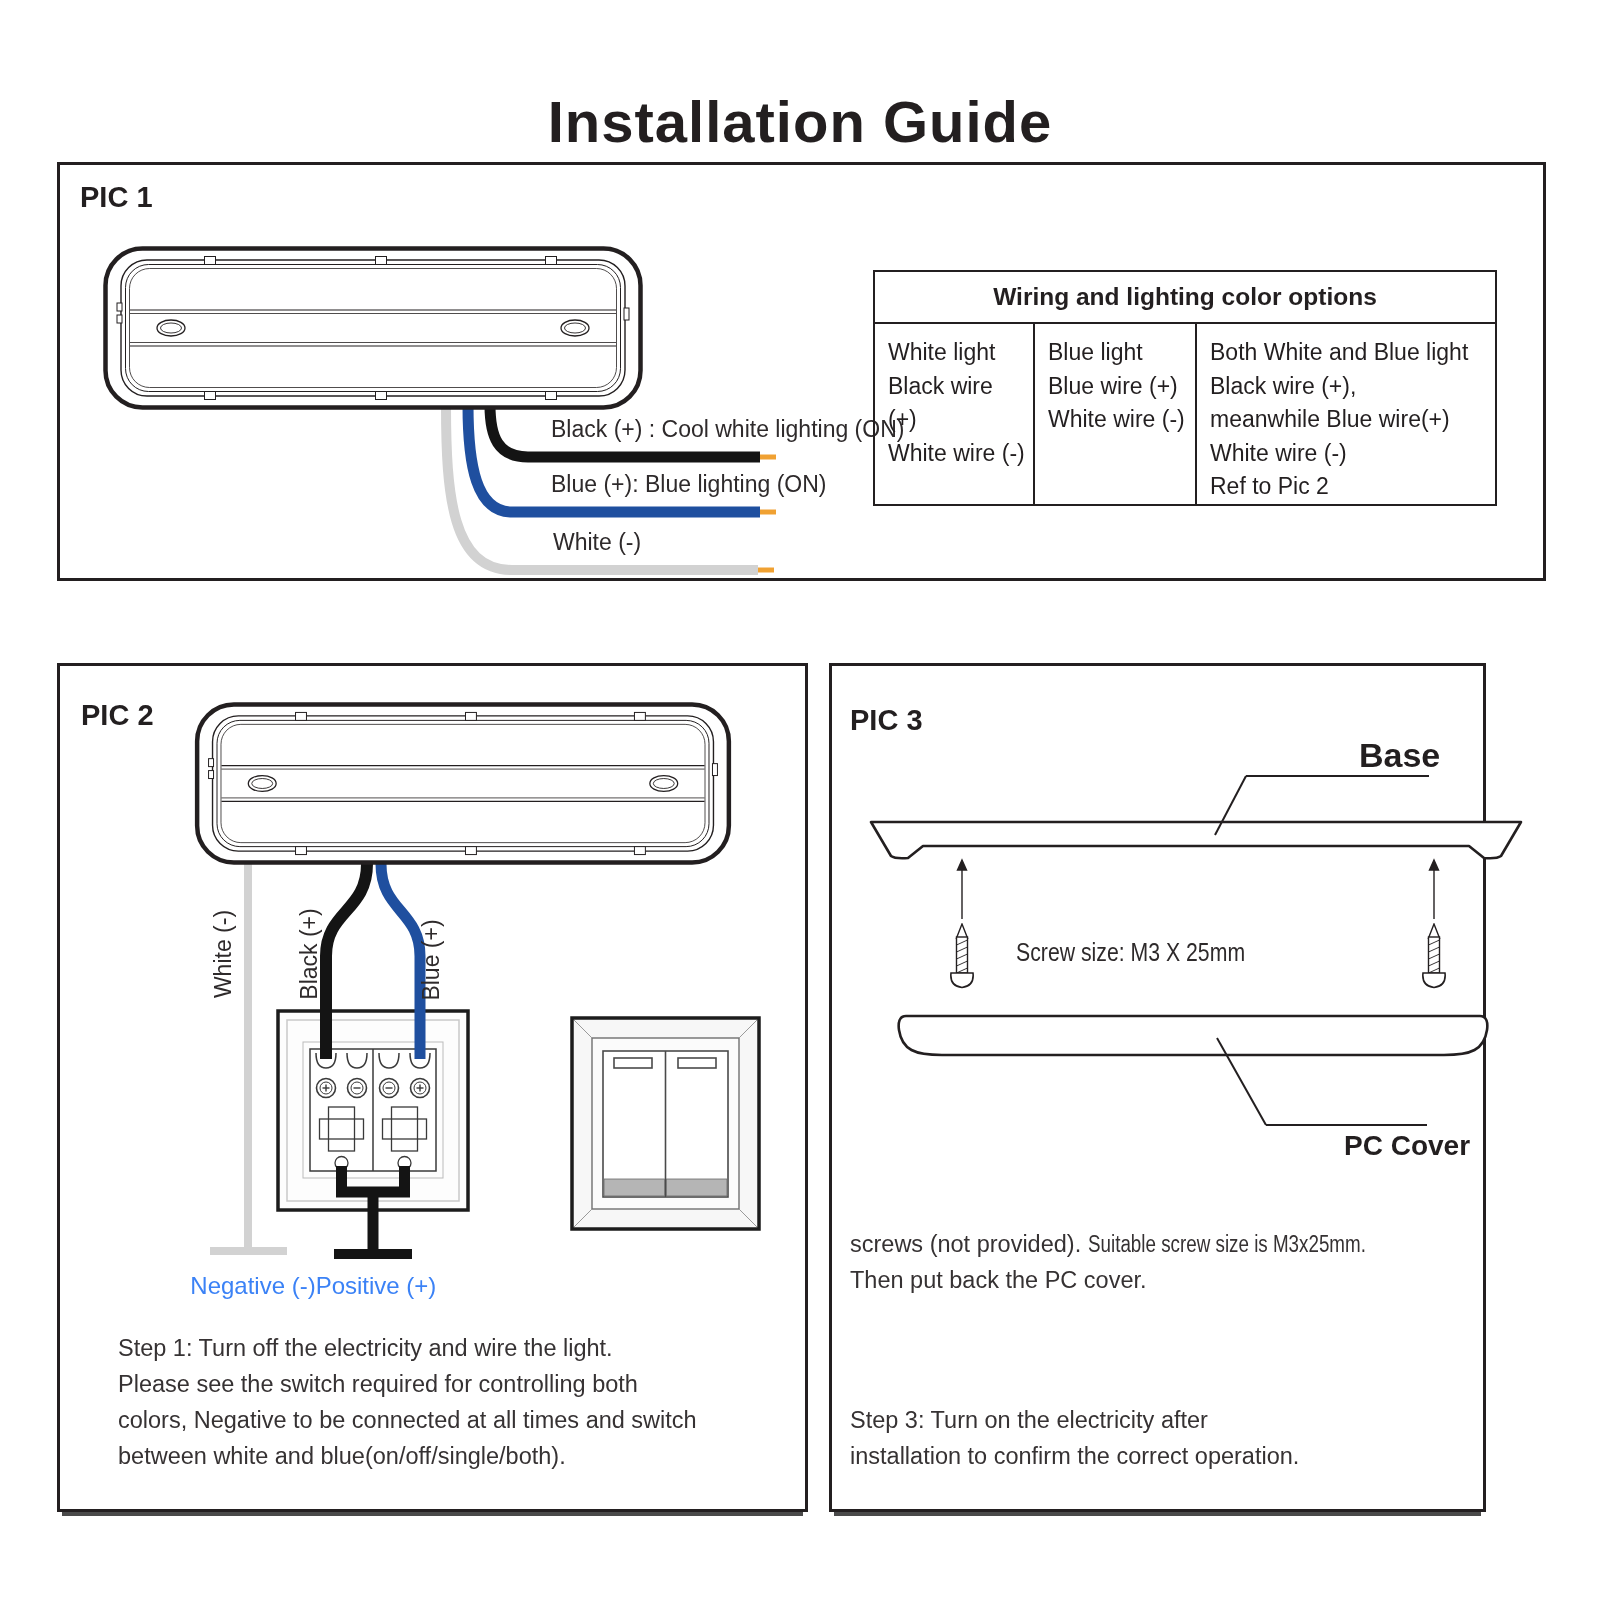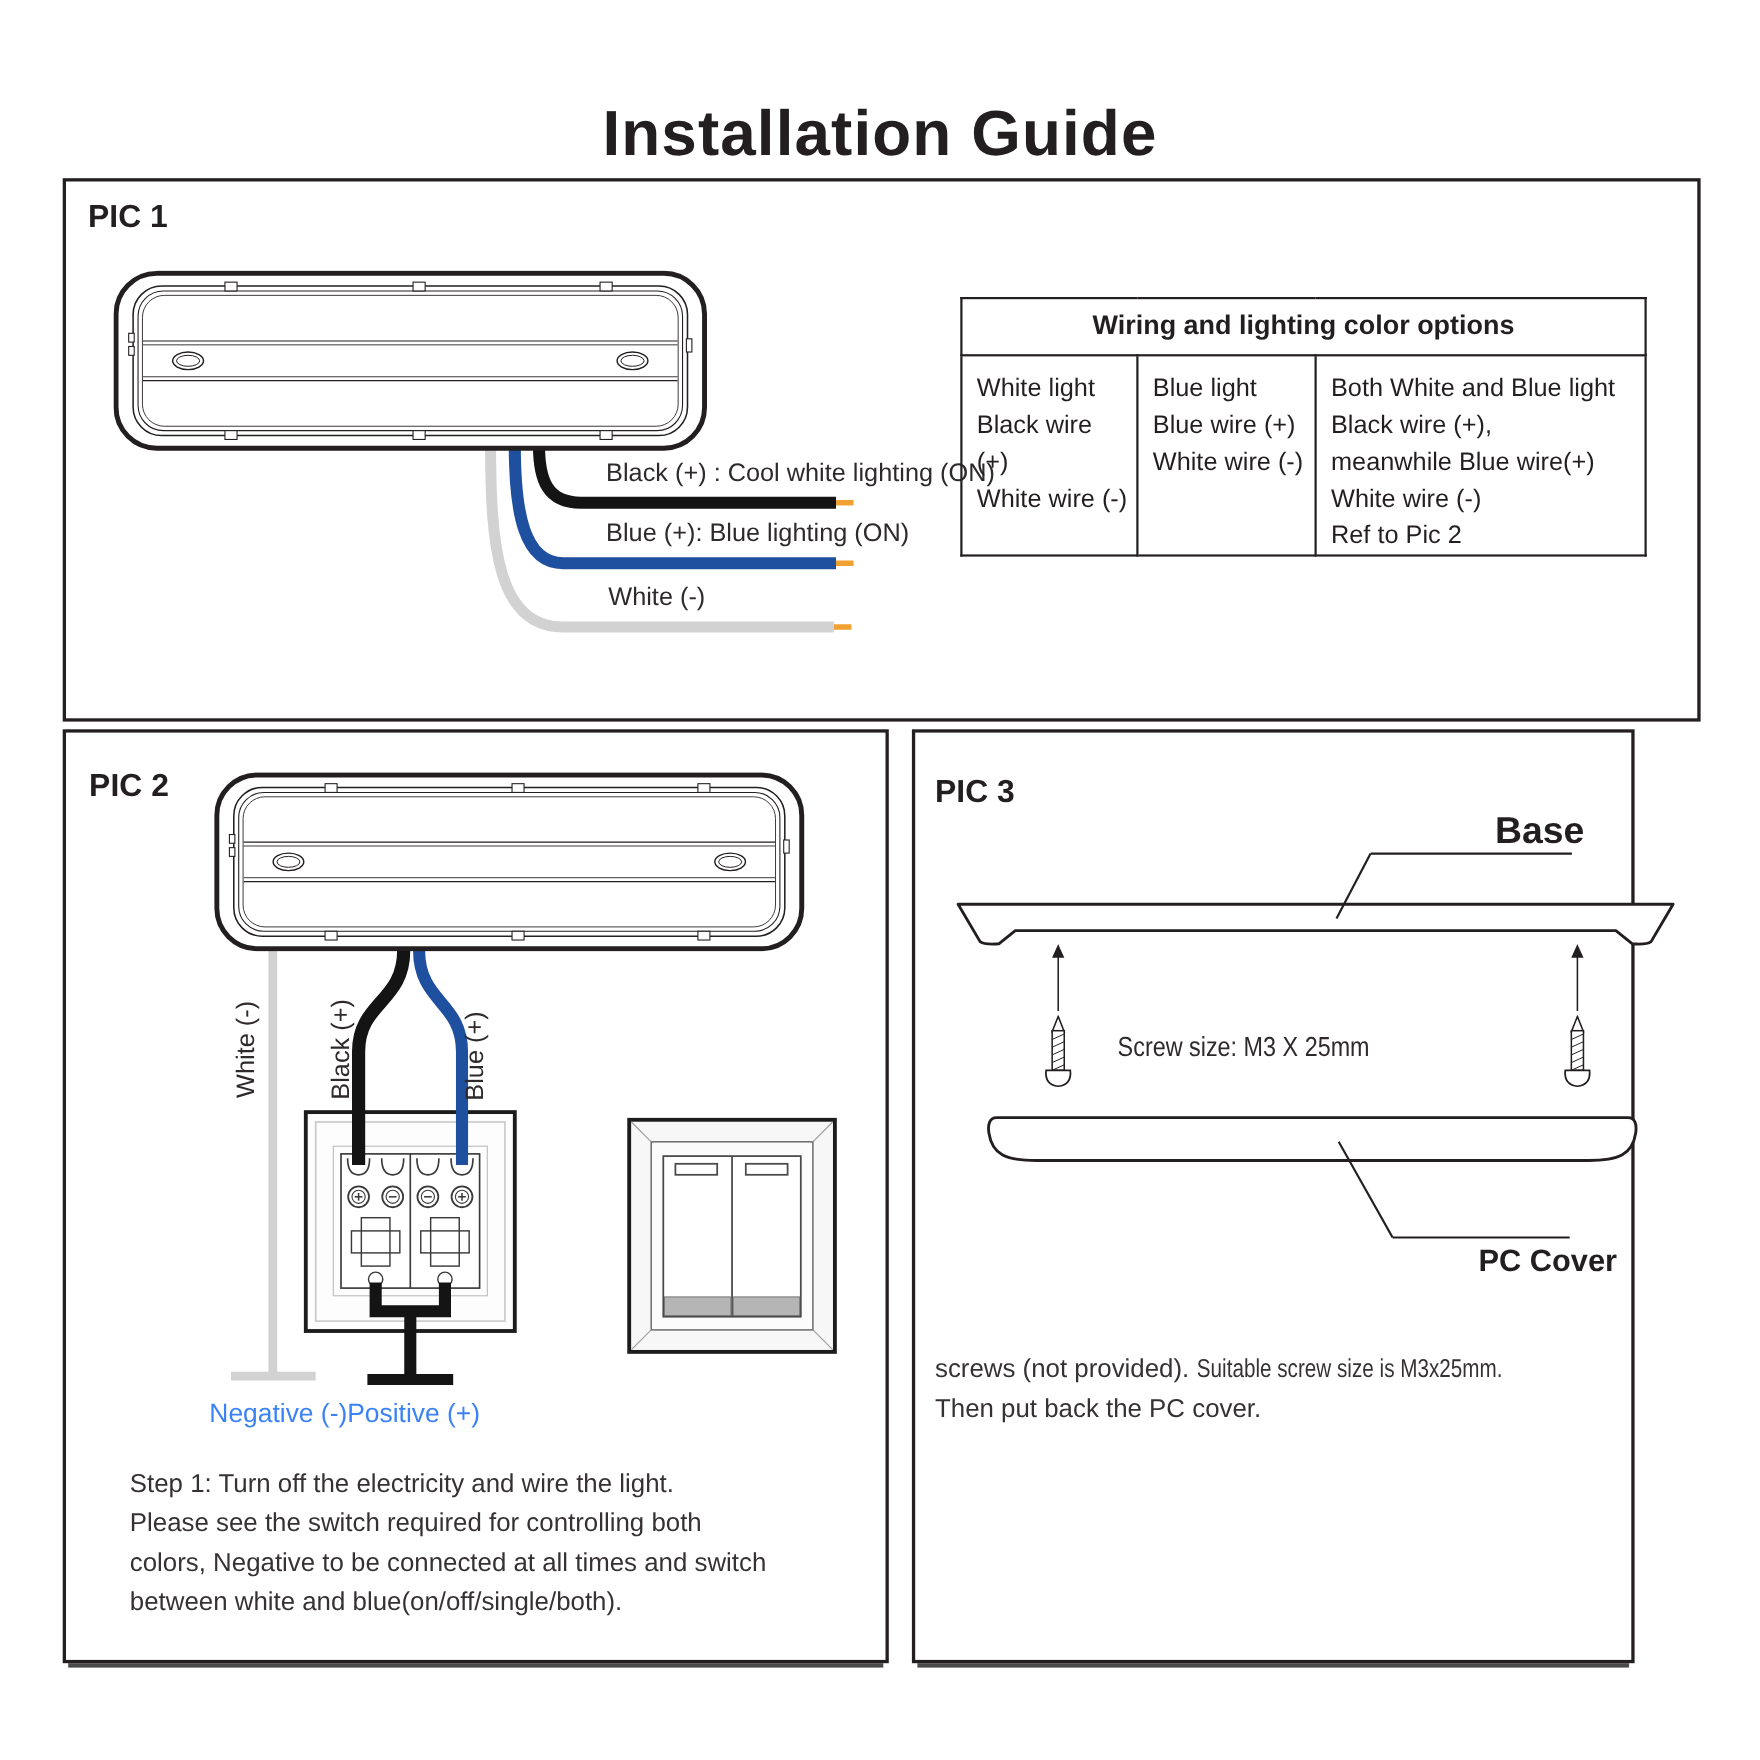--- a/index.html
+++ b/index.html
@@ -1,21 +1,21 @@
 <!DOCTYPE html>
 <html><head>
 <meta charset="utf-8">
 <style>
   html,body{margin:0;padding:0;background:#ffffff;}
   body{width:1600px;height:1600px;position:relative;font-family:"Liberation Sans",sans-serif;color:#231f20;}
   .page-title{position:absolute;left:0;top:88px;width:1600px;text-align:center;
     font-size:58px;font-weight:bold;letter-spacing:1px;color:#231f20;}
   .panel{position:absolute;border:3px solid #231f20;background:#fff;box-sizing:border-box;}
   .panel-shadow{box-shadow:0 9px 0 -5px #4a4a4a;}
-  #panel1{left:57px;top:162px;width:1489px;height:494px;padding-left:30px;}
+  #panel1{left:57px;top:162px;width:1489px;height:419px;padding-left:30px;}
   #panel2{left:57px;top:663px;width:751px;height:849px;}
   #panel3{left:829px;top:663px;width:657px;height:849px;}
   .pic-label{position:absolute;font-size:29px;font-weight:bold;color:#231f20;}
   .lineart{position:absolute;left:0;top:0;}
   .wire-label{position:absolute;font-size:23px;color:#2e2a2b;white-space:nowrap;}
   .vlabel{position:absolute;width:140px;height:26px;display:flex;align-items:center;justify-content:center;
     transform:rotate(-90deg);font-size:23px;color:#2e2a2b;white-space:nowrap;}
   .term-label{position:absolute;font-size:24px;color:#3b82f6;width:150px;text-align:center;white-space:nowrap;}
   .steps{position:absolute;font-size:23.5px;line-height:36px;color:#363233;white-space:nowrap;}
   .callout{position:absolute;font-size:34px;font-weight:bold;color:#231f20;white-space:nowrap;}
@@ -253,13 +253,17 @@
 
   <div class="callout" style="left:527px;top:70px;">Base</div>
   <div class="callout" style="left:512px;top:464px;font-size:28px;">PC Cover</div>
   <div class="wire-label condensed85" style="left:184px;top:272px;font-size:25px;">Screw size: M3 X 25mm</div>
 
   <div class="steps" style="left:18px;top:560px;">
     <div><span>screws (not provided). </span><span class="condensed">Suitable screw size is M3x25mm.</span></div>
     <div>Then put back the PC cover.</div>
   </div>
 
+  <div class="steps" style="left:18px;top:736px;">
+    <div>Step 3: Turn on the electricity after</div>
+    <div>installation to confirm the correct operation.</div>
+  </div>
 </div>
 
 </body></html>

